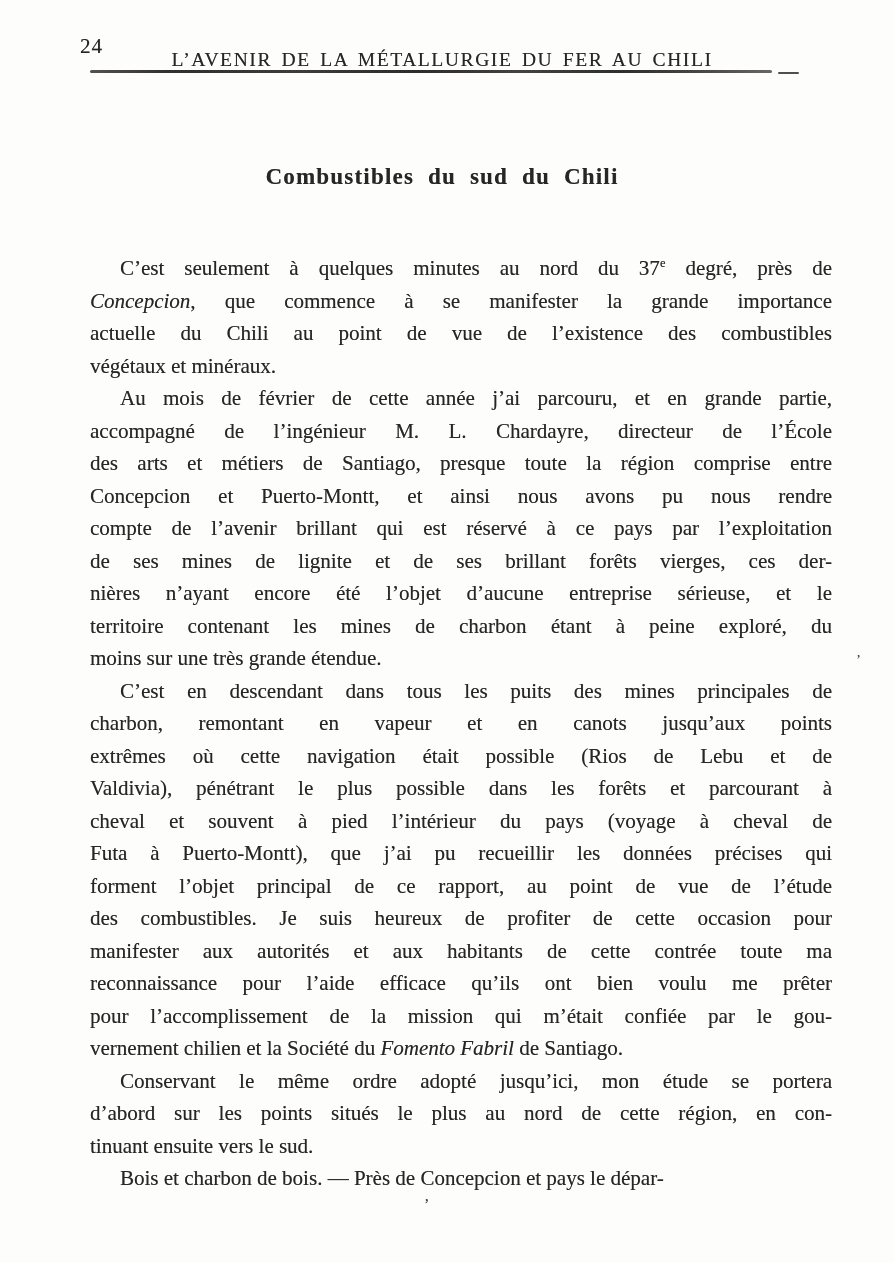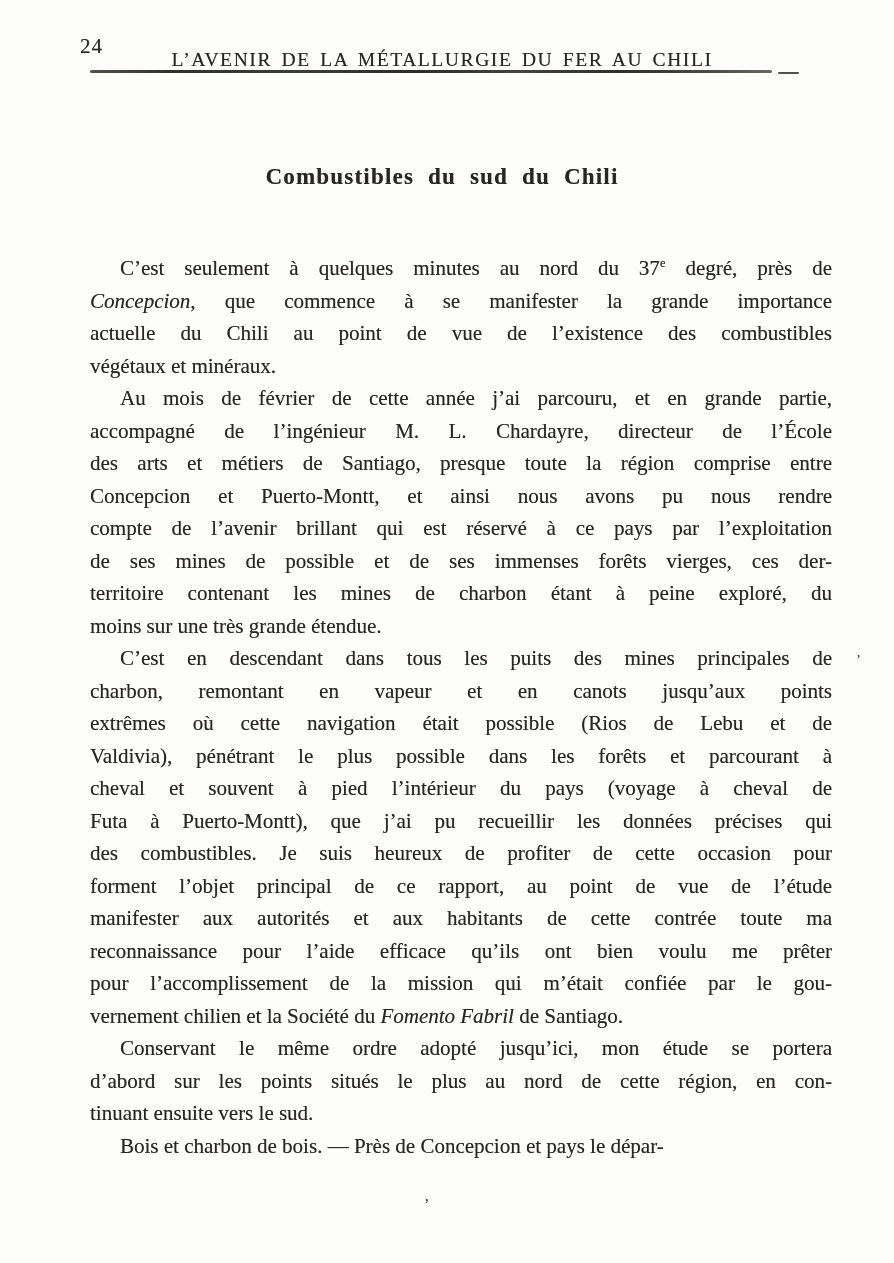--- a/index.html
+++ b/index.html
@@ -96,31 +96,32 @@
   <div class="body-text">
       <div class="line indent"><span>C’est seulement à quelques minutes au nord du 37</span><sup>e</sup><span> degré, près de</span></div>
       <div class="line"><i>Concepcion</i><span>, que commence à se manifester la grande importance</span></div>
       <div class="line"><span>actuelle du Chili au point de vue de l’existence des combustibles</span></div>
       <div class="line last"><span>végétaux et minéraux.</span></div>
       <div class="line indent"><span>Au mois de février de cette année j’ai parcouru, et en grande partie,</span></div>
       <div class="line"><span>accompagné de l’ingénieur M. L. Chardayre, directeur de l’École</span></div>
       <div class="line"><span>des arts et métiers de Santiago, presque toute la région comprise entre</span></div>
       <div class="line"><span>Concepcion et Puerto-Montt, et ainsi nous avons pu nous rendre</span></div>
       <div class="line"><span>compte de l’avenir brillant qui est réservé à ce pays par l’exploitation</span></div>
-      <div class="line"><span>de ses mines de possible et de ses immenses forêts vierges, ces der-</span></div>
+      <div class="line"><span>de ses mines de lignite et de ses brillant forêts vierges, ces der-</span></div>
+      <div class="line"><span>nières n’ayant encore été l’objet d’aucune entreprise sérieuse, et le</span></div>
       <div class="line"><span>territoire contenant les mines de charbon étant à peine exploré, du</span></div>
       <div class="line last"><span>moins sur une très grande étendue.</span></div>
       <div class="line indent"><span>C’est en descendant dans tous les puits des mines principales de</span></div>
       <div class="line"><span>charbon, remontant en vapeur et en canots jusqu’aux points</span></div>
       <div class="line"><span>extrêmes où cette navigation était possible (Rios de Lebu et de</span></div>
       <div class="line"><span>Valdivia), pénétrant le plus possible dans les forêts et parcourant à</span></div>
       <div class="line"><span>cheval et souvent à pied l’intérieur du pays (voyage à cheval de</span></div>
       <div class="line"><span>Futa à Puerto-Montt), que j’ai pu recueillir les données précises qui</span></div>
+      <div class="line"><span>forment l’objet principal de ce rapport, au point de vue de l’étude</span></div>
       <div class="line"><span>des combustibles. Je suis heureux de profiter de cette occasion pour</span></div>
-      <div class="line"><span>forment l’objet principal de ce rapport, au point de vue de l’étude</span></div>
       <div class="line"><span>manifester aux autorités et aux habitants de cette contrée toute ma</span></div>
       <div class="line"><span>reconnaissance pour l’aide efficace qu’ils ont bien voulu me prêter</span></div>
       <div class="line"><span>pour l’accomplissement de la mission qui m’était confiée par le gou-</span></div>
       <div class="line last"><span>vernement chilien et la Société du </span><i>Fomento Fabril</i><span> de Santiago.</span></div>
       <div class="line indent"><span>Conservant le même ordre adopté jusqu’ici, mon étude se portera</span></div>
       <div class="line"><span>d’abord sur les points situés le plus au nord de cette région, en con-</span></div>
       <div class="line last"><span>tinuant ensuite vers le sud.</span></div>
       <div class="line indent last"><b>Bois et charbon de bois.</b><span> — Près de Concepcion et pays le dépar-</span></div>
     </div>
 

